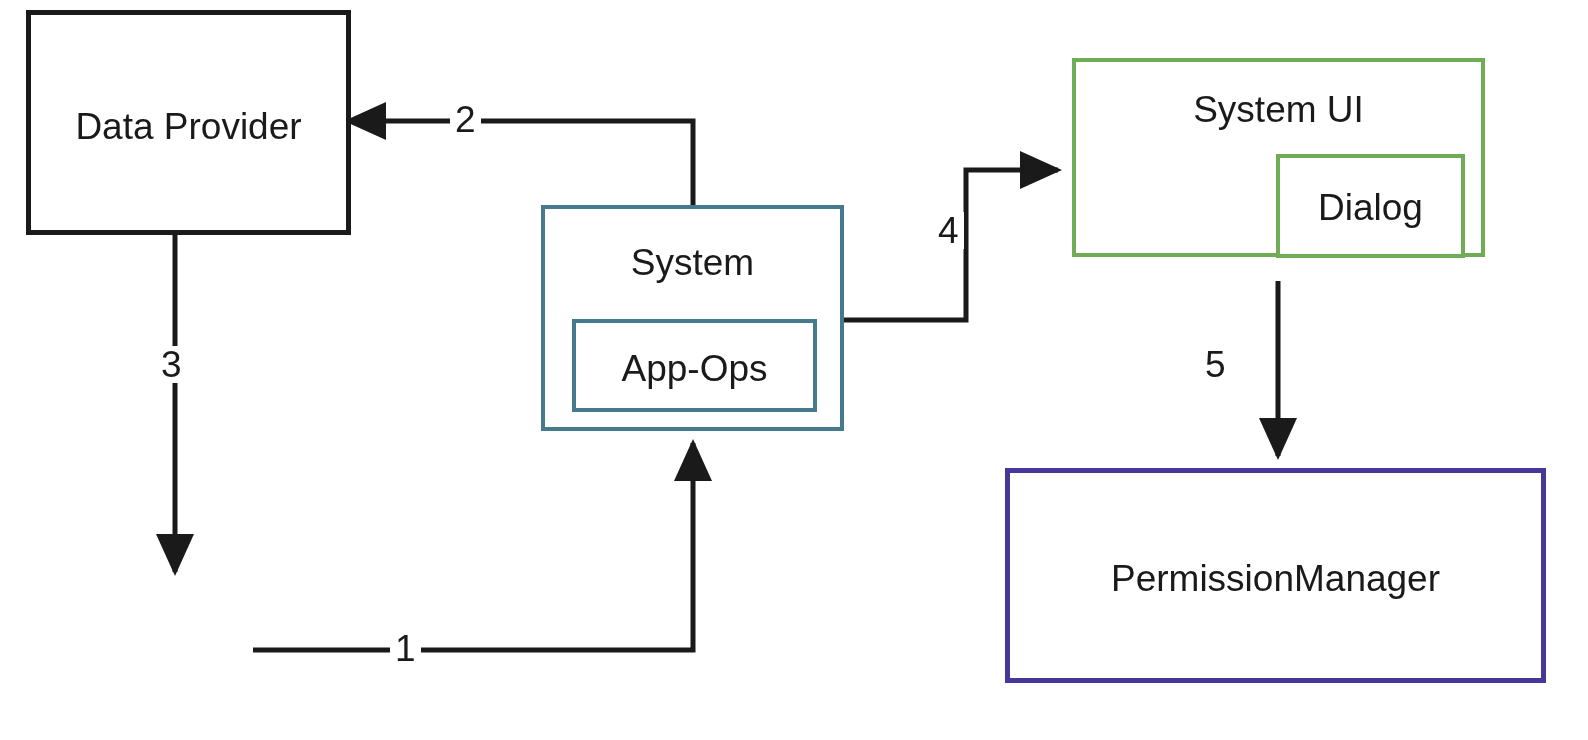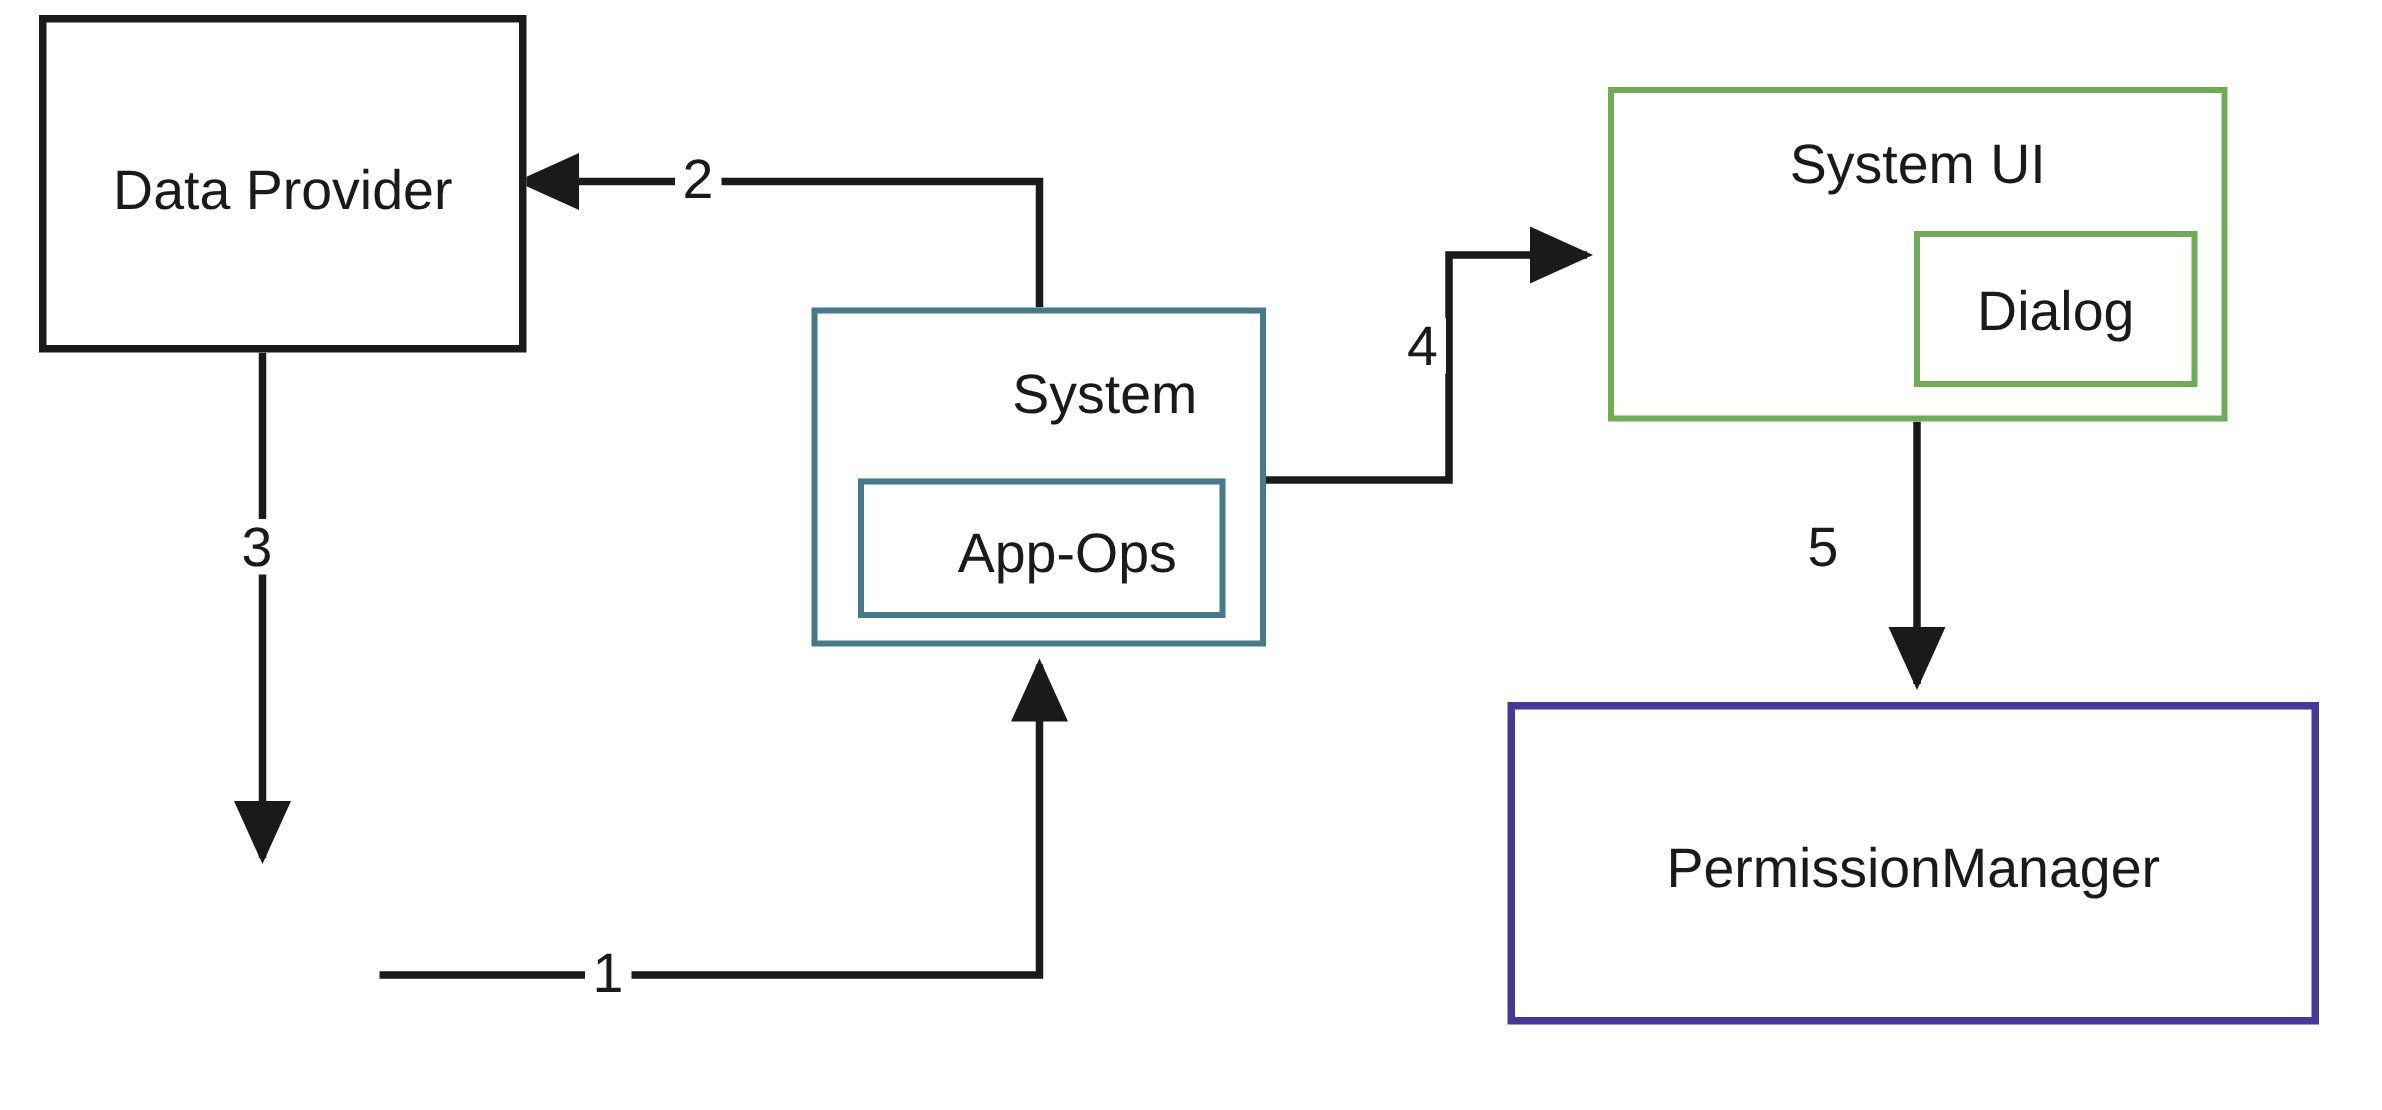--- a/index.html
+++ b/index.html
@@ -49,25 +49,25 @@
     background: #ffffff;
     padding: 0 5px;
     font-family: "Liberation Sans", sans-serif;
   }
 
   
   #node-data-provider { left: 26px;   top: 10px;  width: 325px; height: 225px; border: 5px solid #1a1a1a; }
   #label-data-provider { top: 93px; }
 
   #node-system       { left: 541px; top: 205px; width: 303px; height: 226px; border: 4px solid #45798c; }
-  #label-system      { top: 35px; padding-left: 44px; }
+  #label-system      { top: 35px; }
   #node-app-ops      { left: 27px;  top: 110px; width: 245px; height: 93px;  border: 4px solid #45798c; }
-  #label-app-ops     { top: 27px; padding-left: 17px; }
+  #label-app-ops     { top: 27px; }
 
-  #node-system-ui    { left: 1072px; top: 58px;  width: 413px; height: 223px; border: 4px solid #70ac55; }
+  #node-system-ui    { left: 1072px; top: 58px;  width: 413px; height: 199px; border: 4px solid #70ac55; }
   #label-system-ui   { top: 29px; }
   #node-dialog       { left: 200px; top: 92px;  width: 189px; height: 104px; border: 4px solid #70ac55; padding-left: 22px; }
   #label-dialog      { top: 31px; }
 
   #node-app          { left: 100px; top: 585px; width: 153px; height: 131px; border: 4px solid #d9777a; }
   #label-app         { top: 46px; }
 
   #node-permission-manager { left: 1005px; top: 468px; width: 541px; height: 215px; border: 5px solid #48379a; }
   #label-permission-manager { top: 87px; }
 

